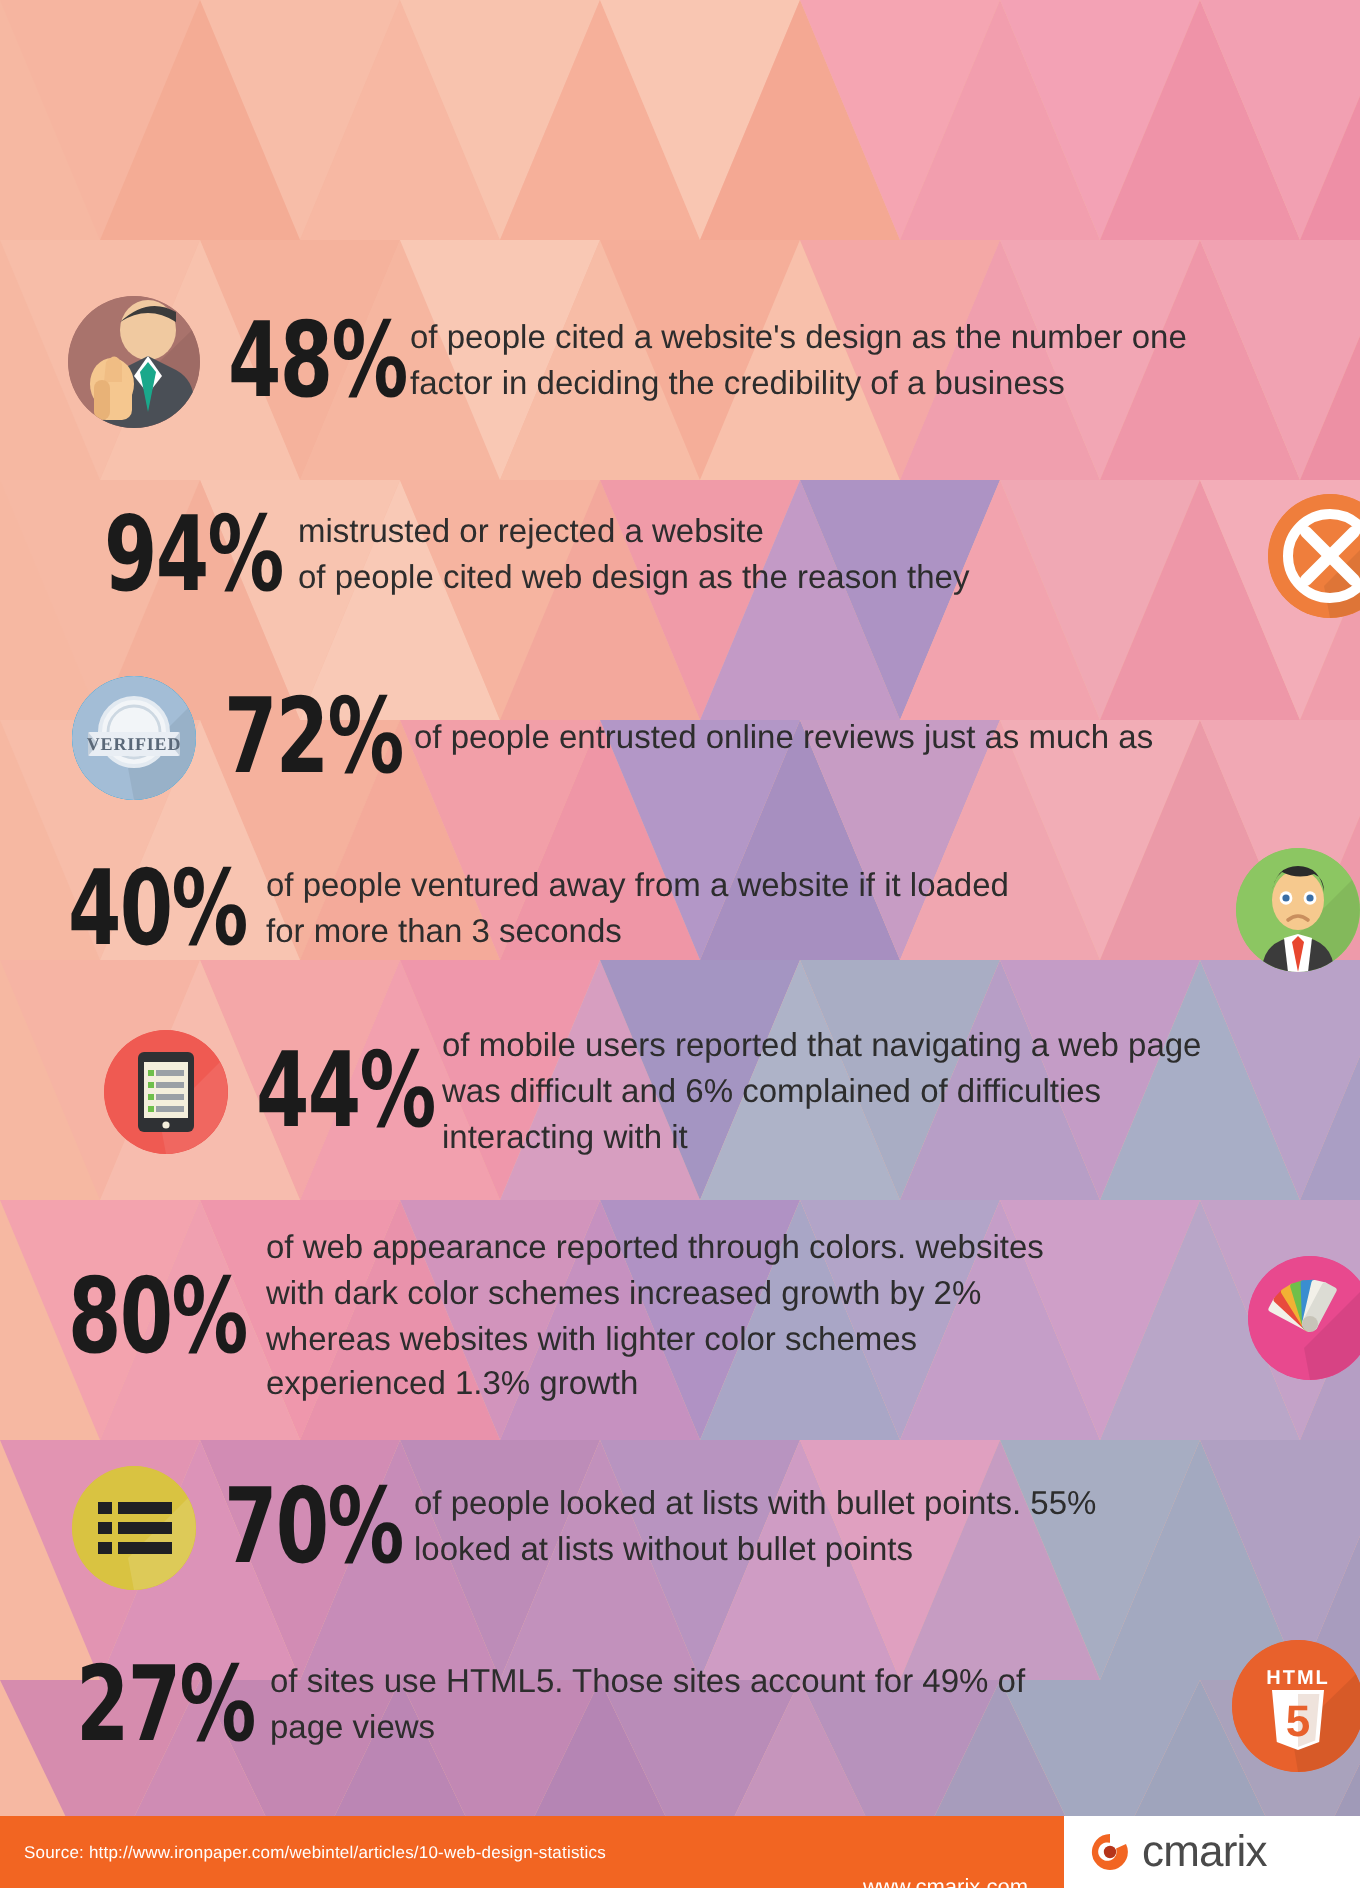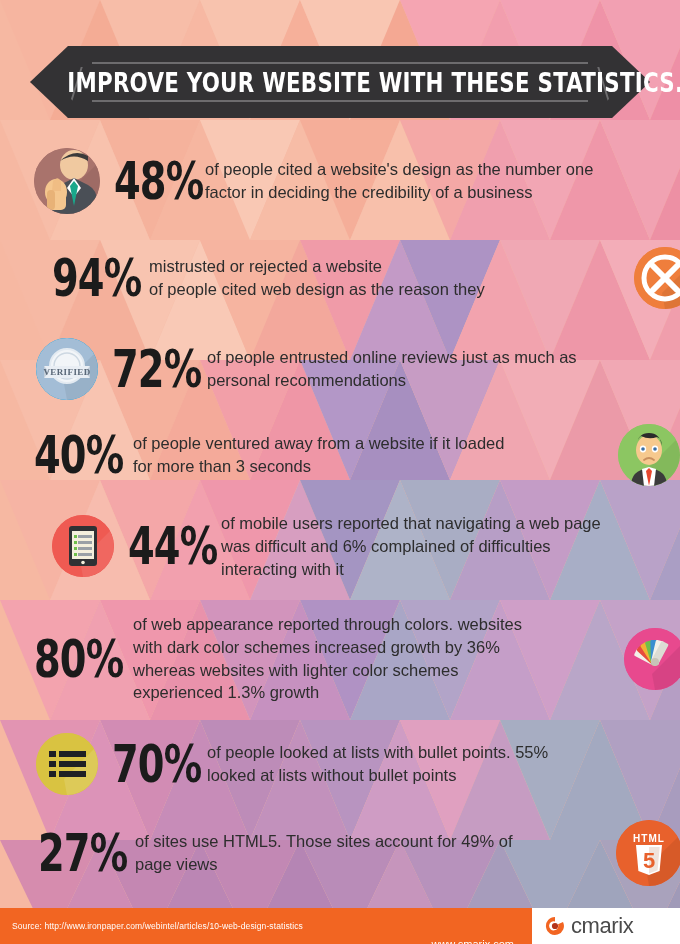--- a/index.html
+++ b/index.html
@@ -314,30 +314,20 @@
     <polygon points="300,840 400,840 350,944" fill="#b98cb8"></polygon>
     <polygon points="350,944 450,944 400,840" fill="#c695bc"></polygon>
     <polygon points="400,840 500,840 450,944" fill="#b792bc"></polygon>
     <polygon points="450,944 550,944 500,840" fill="#a79cbc"></polygon>
     <polygon points="500,840 600,840 550,944" fill="#a3a8c0"></polygon>
     <polygon points="550,944 650,944 600,840" fill="#9fa4bc"></polygon>
     <polygon points="600,840 700,840 650,944" fill="#a9a2bc"></polygon>
     <polygon points="650,944 750,944 700,840" fill="#a09ab8"></polygon>
   </svg>
 
-  <div class="banner-wrap">
-    <div class="banner"></div>
-    <div class="banner-inner">
-      <div class="banner-line top"></div>
-      <div class="banner-line bottom"></div>
-      <div class="banner-chev left"></div>
-      <div class="banner-chev right"></div>
-    </div>
-    <div class="banner-title">IMPROVE YOUR WEBSITE WITH THESE STATISTICS.</div>
-  </div>
 
   <div class="row" style="top:148px; padding-left:34px; gap:14px;">
     <div class="badge ico-thumbs">
       <svg viewBox="0 0 66 66" width="66" height="66">
         <circle cx="33" cy="33" r="33" fill="#a9736c"></circle>
         <path d="M33 66 A33 33 0 0 0 62 17 L30 48 Z" fill="#00000010"></path>
         <ellipse cx="40" cy="17" rx="14" ry="15" fill="#f0c9a0"></ellipse>
         <path d="M26 13 q14 -9 28 0 l0 -5 q-14 -8 -28 5 z" fill="#3b3b3b"></path>
         <path d="M40 30 l-14 7 q-9 5 -9 16 l0 13 l46 0 l0 -13 q0 -11 -9 -16 z" fill="#4a4f56"></path>
         <path d="M40 30 l-7 10 l7 9 l7 -9 z" fill="#ffffff"></path>
@@ -381,21 +371,20 @@
         <circle cx="31" cy="28" r="13" fill="none" stroke="#cdd8e2" stroke-width="1.4"></circle>
         <rect x="8" y="28" width="46" height="12" rx="1" fill="#e9eef4"></rect>
         <path d="M8 28 l0 12 l5 -6 z" fill="#c3cfdb"></path>
         <path d="M54 28 l0 12 l-5 -6 z" fill="#c3cfdb"></path>
         <text x="31" y="37" text-anchor="middle" font-family="'Liberation Serif', serif" font-size="9" font-weight="bold" fill="#5a6878" letter-spacing="0.4">VERIFIED</text>
       </svg>
     </div>
     <div class="pct">72%</div>
     <div class="body-txt" style="margin-left:-28px;">
       <div>of people entrusted online reviews just as much as</div>
-      <div>personal recommendations</div>
     </div>
   </div>
 
   <div class="row" style="top:424px; padding-left:34px; gap:18px;">
     <div class="pct">40%</div>
     <div class="body-txt" style="margin-left:-28px;">
       <div>of people ventured away from a website if it loaded</div>
       <div>for more than 3 seconds</div>
     </div>
     <div class="badge ico-avatar" style="margin-left:auto; margin-right:34px;">
@@ -439,21 +428,21 @@
       <div>of mobile users reported that navigating a web page</div>
       <div>was difficult and 6% complained of difficulties</div>
       <div>interacting with it</div>
     </div>
   </div>
 
   <div class="row" style="top:613px; padding-left:34px; gap:18px;">
     <div class="pct">80%</div>
     <div class="body-txt" style="margin-left:-28px;">
       <div>of web appearance reported through colors. websites</div>
-      <div>with dark color schemes increased growth by 36%</div>
+      <div>with dark color schemes increased growth by 2%</div>
       <div>whereas websites with lighter color schemes</div>
       <div>experienced 1.3% growth</div>
     </div>
     <div class="badge ico-palette" style="margin-left:auto; margin-right:28px;">
       <svg viewBox="0 0 62 62" width="62" height="62">
         <circle cx="31" cy="31" r="31" fill="#e8498e"></circle>
         <path d="M31 62 A31 31 0 0 0 58 16 L28 46 Z" fill="#00000012"></path>
         <g transform="translate(31,34)">
           <g transform="rotate(-62)">
               <rect x="-4" y="-22" width="8" height="24" rx="1.5" fill="#f2f0e8"></rect>

